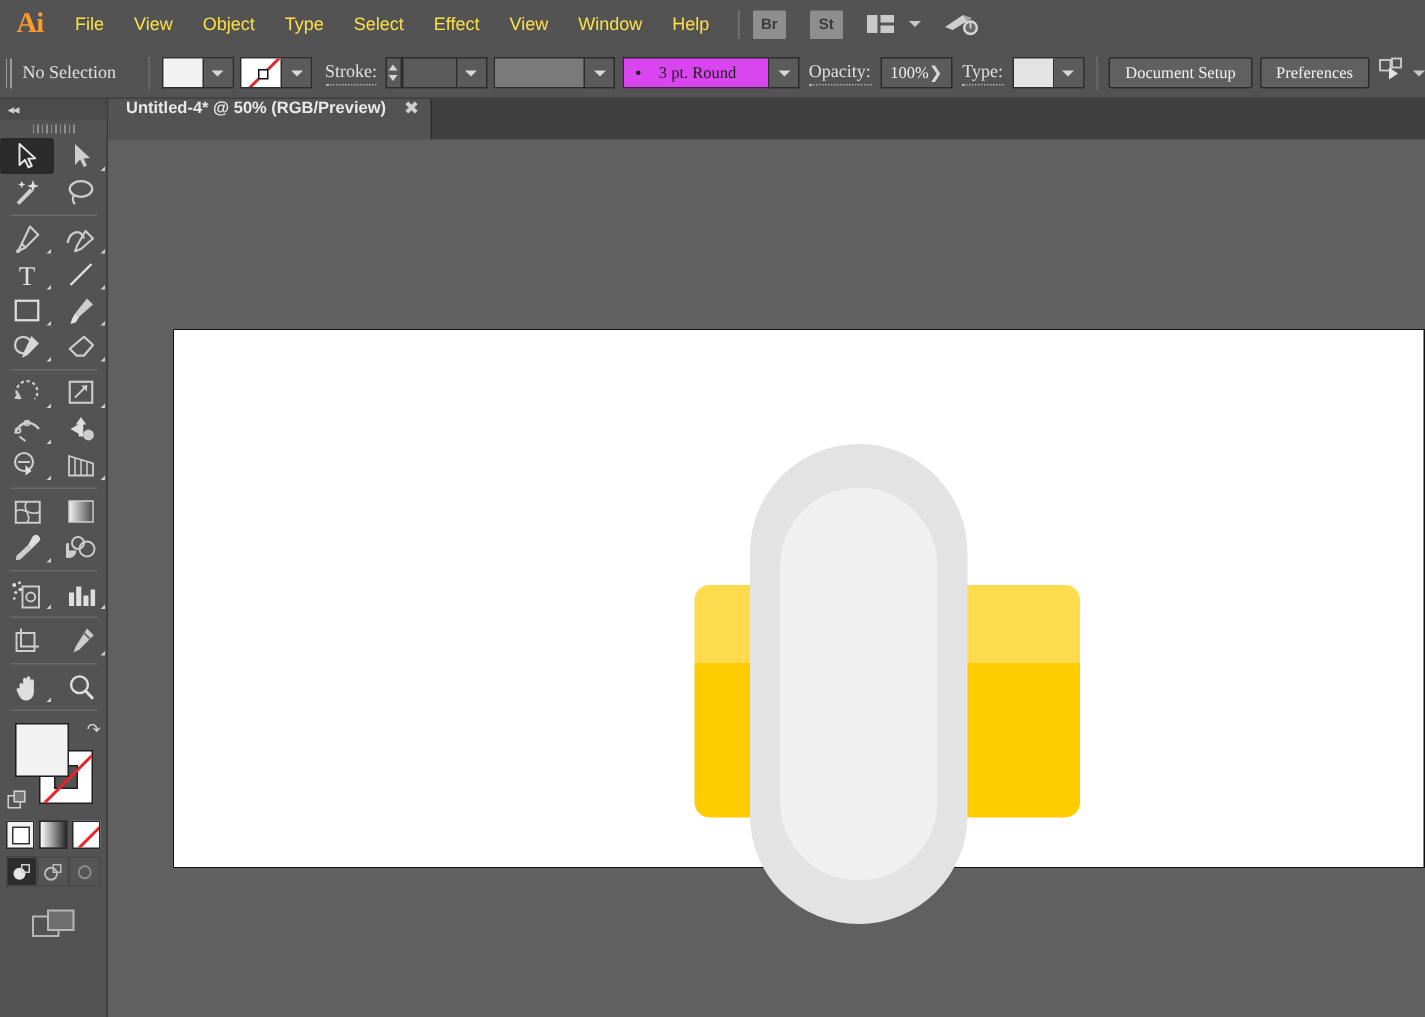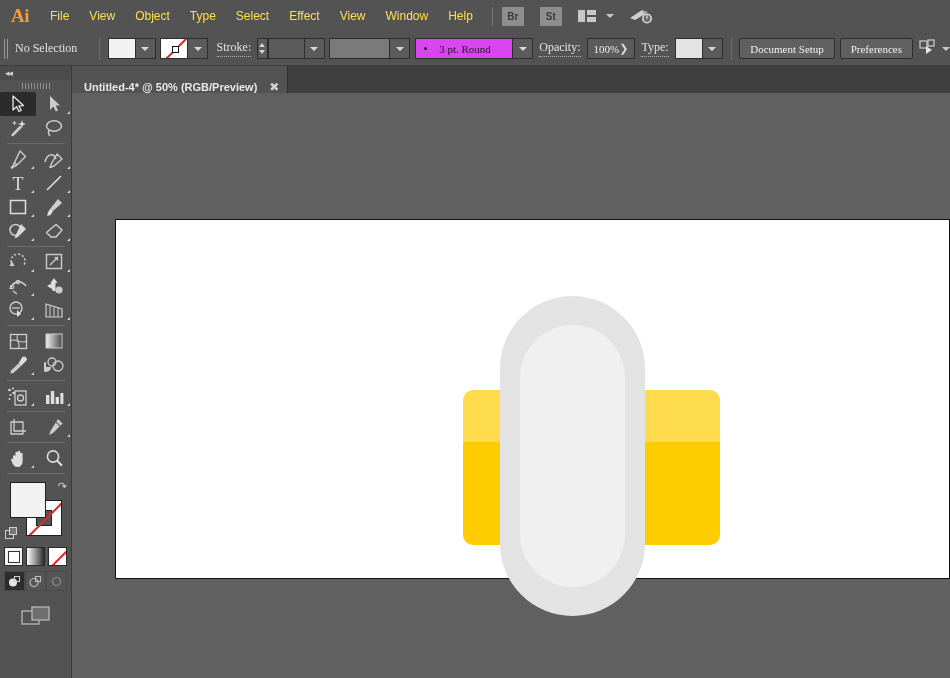--- a/index.html
+++ b/index.html
@@ -132,21 +132,21 @@
   }
 
   
   .tabbar {
     position: absolute; left: 0; top: 66px; width: 950px; height: 27px;
     background: #3f3f3f;
   }
   .doctab {
     position: absolute; left: 72px; top: 0; height: 27px;
     background: #535353;
-    display: flex; align-items: flex-end; padding: 0 8px 0 12px;
+    display: flex; align-items: flex-start; padding: 0 8px 0 12px;
     border-right: 1px solid #2e2e2e;
   }
   .doctab .title { color: #e8e8e8; font-size: 11px; font-weight: bold; }
   .doctab .x {
     margin-left: 12px; color: #d0d0d0; font-size: 12px; line-height: 1;
   }
 
   
   .toolbar {
     position: absolute; left: 0; top: 66px; width: 72px; height: 612px;

